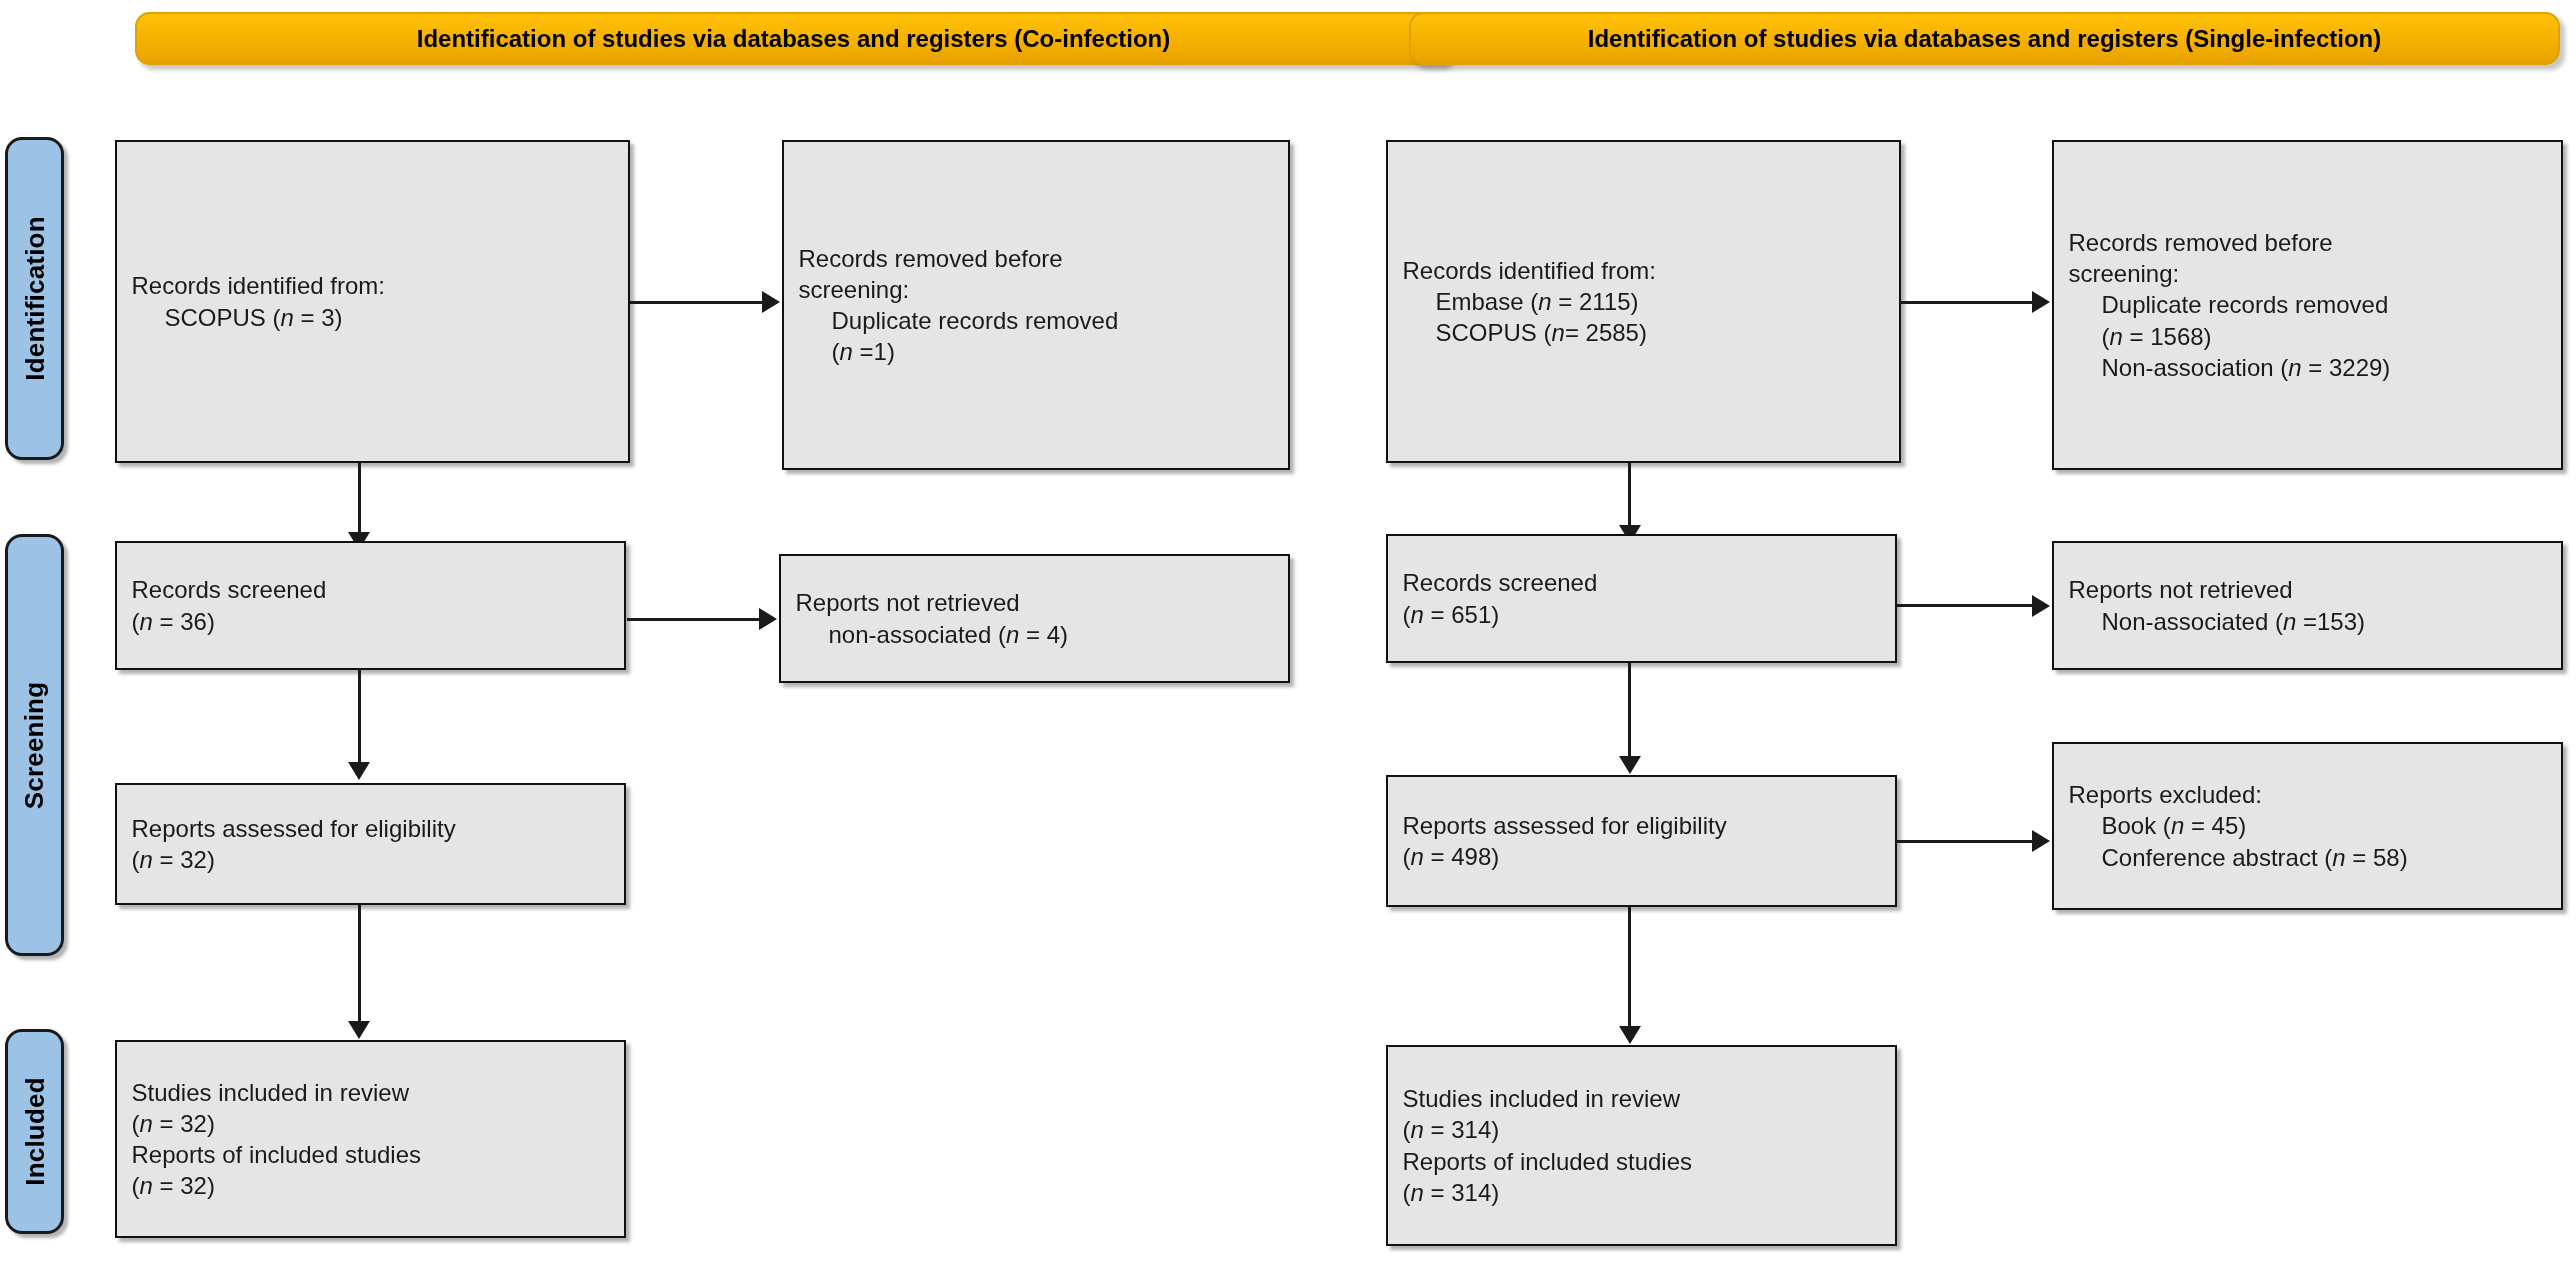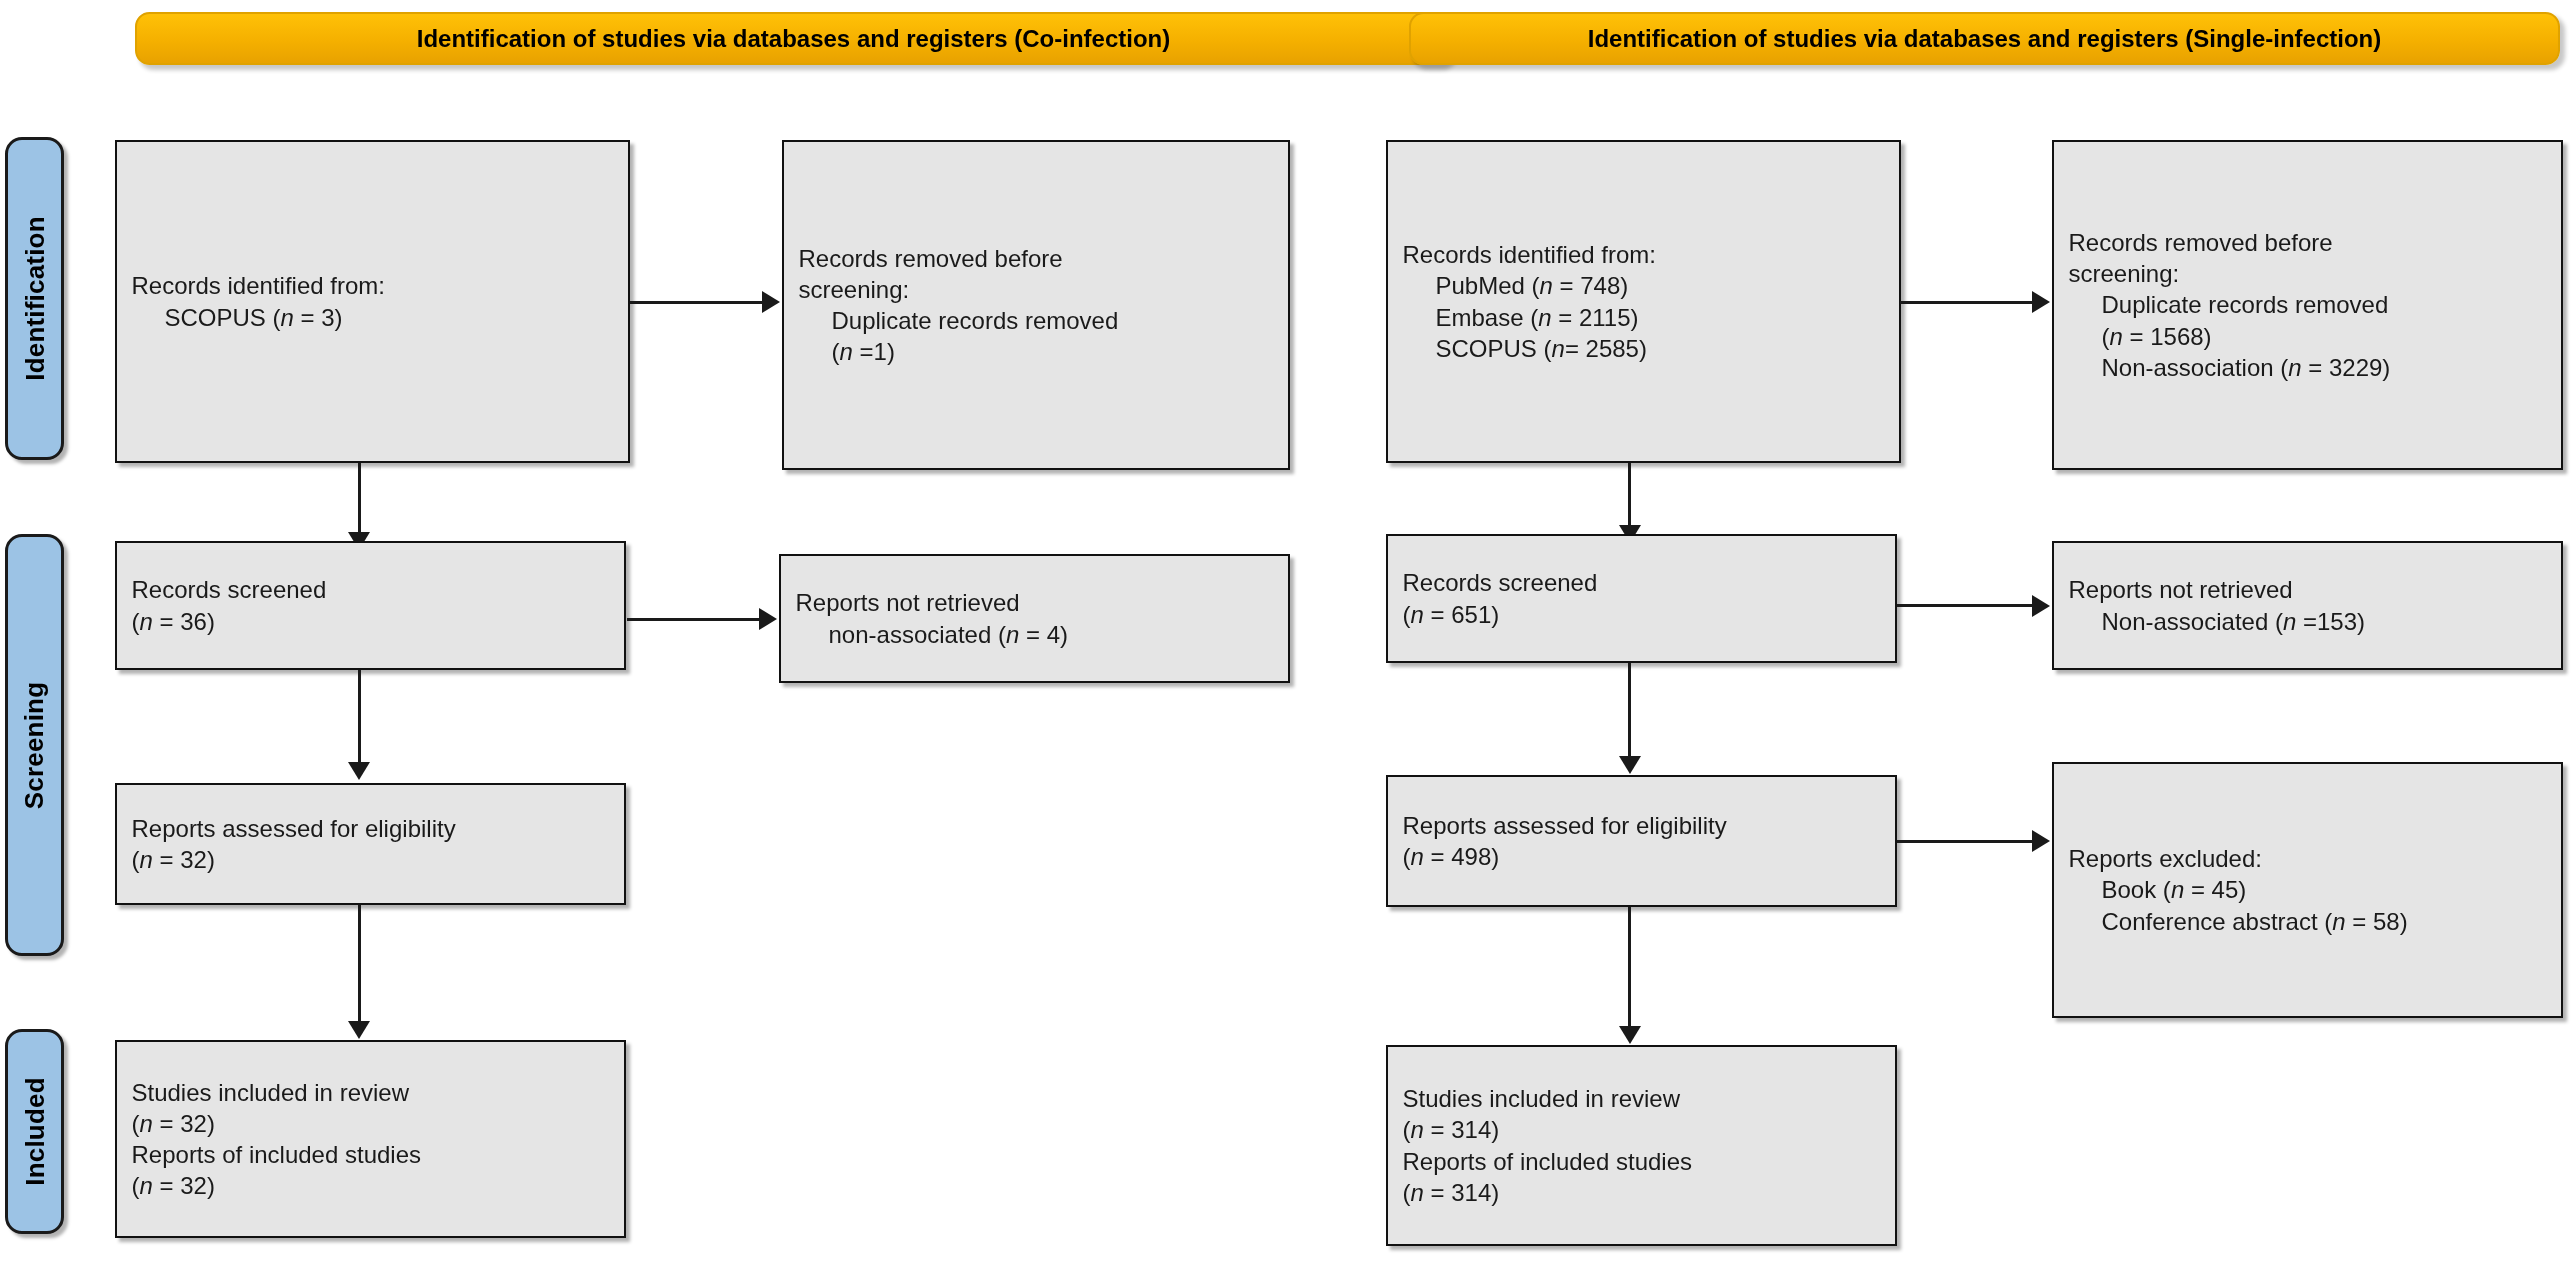--- a/index.html
+++ b/index.html
@@ -195,21 +195,20 @@
     </div>
   </div>
 
   <div class="banner" style="left:1409px; top:12px; width:1151px; height:53px;">
     <span class="banner-text">Identification of studies via databases and registers (Single-infection)</span>
   </div>
 
   <div class="flow-box" style="left:1386px; top:140px; width:515px; height:323px;">
     <div class="box-text">
       <div class="box-line">Records identified from:</div>
-      <div class="box-line indent-1">PubMed (<span class="nv">n</span> = 748)</div>
       <div class="box-line indent-1">Embase (<span class="nv">n</span> = 2115)</div>
       <div class="box-line indent-1">SCOPUS (<span class="nv">n</span>= 2585)</div>
     </div>
   </div>
 
   <div class="flow-box" style="left:2052px; top:140px; width:511px; height:330px;">
     <div class="box-text">
       <div class="box-line">Records removed before</div>
       <div class="box-line">screening:</div>
       <div class="box-line indent-1">Duplicate records removed</div>
@@ -244,21 +243,21 @@
   <div class="conn-v" style="left:1628px; top:663px; height:96px;"></div>
   <div class="arrow-down" style="left:1619px; top:756px;"></div>
 
   <div class="flow-box" style="left:1386px; top:775px; width:511px; height:132px;">
     <div class="box-text">
       <div class="box-line">Reports assessed for eligibility</div>
       <div class="box-line">(<span class="nv">n</span> = 498)</div>
     </div>
   </div>
 
-  <div class="flow-box" style="left:2052px; top:762px; width:511px; height:256px;justify-content:center;">
+  <div class="flow-box" style="left:2052px; top:742px; width:511px; height:168px;justify-content:center;">
     <div class="box-text">
       <div class="box-line">Reports excluded:</div>
       <div class="box-line indent-1">Book (<span class="nv">n</span> = 45)</div>
       <div class="box-line indent-1">Conference abstract (<span class="nv">n</span> = 58)</div>
     </div>
   </div>
 
   <div class="conn-h" style="left:1897px; top:840px; width:135px;"></div>
   <div class="arrow-right" style="left:2032px; top:830px;"></div>
 

